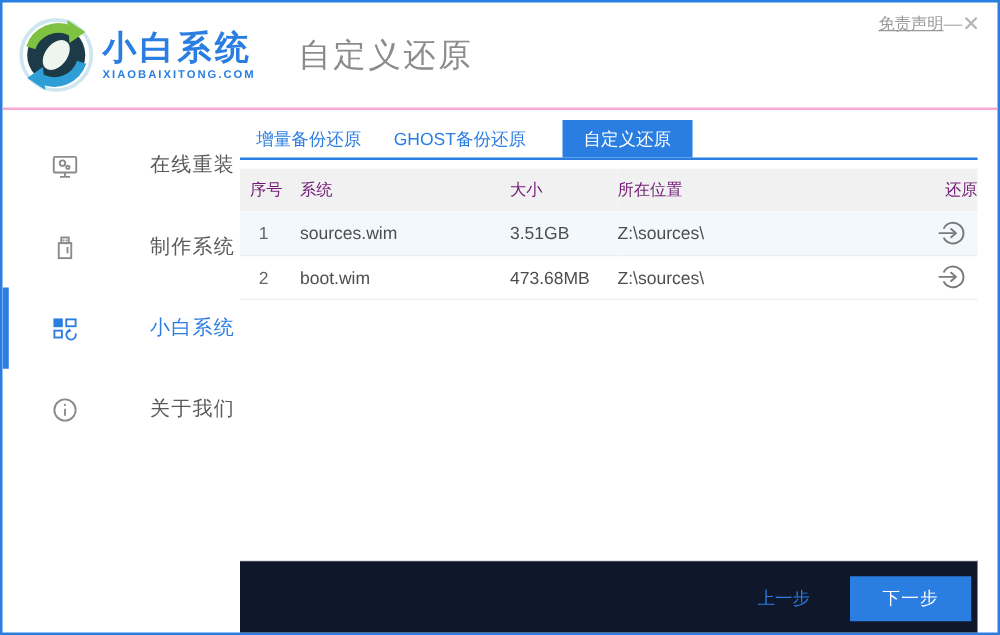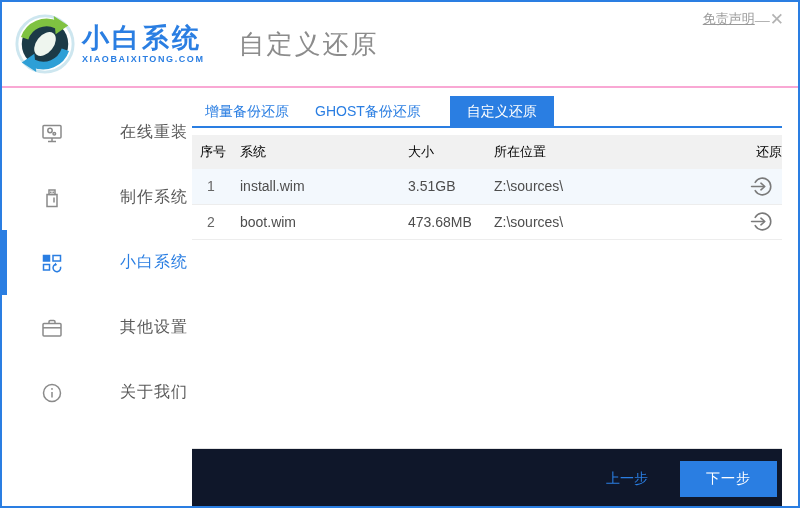--- a/index.html
+++ b/index.html
@@ -31,21 +31,21 @@
 
   .content{flex:1;position:relative;box-sizing:border-box;padding:8px 16px 0 0;}
 
   
   .tabs{display:flex;align-items:center;border-bottom:2px solid #2a7ee2;}
   .tab{height:30px;line-height:30px;padding:0 13px;color:#2a7ee2;font-size:14px;cursor:pointer;white-space:nowrap;}
   .tab.active{background:#2a7ee2;color:#fff;padding:0 17px;margin-left:16px;}
 
   
   table{width:100%;border-collapse:collapse;margin-top:7px;font-size:14px;}
-  thead th{background:#f1f1f1;height:34px;font-weight:normal;color:#000000;font-size:13px;text-align:left;padding:0;}
+  thead th{background:#f1f1f1;height:34px;font-weight:normal;color:#701a75;font-size:13px;text-align:left;padding:0;}
   th.c-index{width:40px;padding-left:8px;}
   th.c-system{width:168px;}
   th.c-size{width:86px;}
   th.c-location{width:178px;}
   th.c-action{text-align:right;padding-right:0;}
   tbody tr{height:35px;}
   tbody tr:first-child{background:#f3f8fd;}
   tbody td{color:#4d4d4d;border-bottom:1px solid #ededed;padding:0;}
   td.c-index{text-align:center;color:#666;padding-right:10px;}
   td.c-action{text-align:right;padding-right:6px;}
@@ -121,30 +121,20 @@
             <rect x="3.5" y="13.5" width="6" height="5.5"></rect>
             <path d="M20.5 15.8 a3.8 3.8 0 1 1 -4.6 -2.6"></path>
             <path d="M15.2 11.6 l2 2.3 l-2.9 1" fill="currentColor" stroke="none"></path>
           </svg>
         </span>
         <span>小白系统</span>
       </div>
       <div class="side-item">
         <span class="icon">
           <svg viewBox="0 0 24 24" fill="none" stroke="currentColor" stroke-width="1.5">
-            <rect x="3" y="7.5" width="18" height="12.5" rx="1"></rect>
-            <path d="M9 7.5 V5.8 a1.3 1.3 0 0 1 1.3 -1.3 h3.4 a1.3 1.3 0 0 1 1.3 1.3 V7.5"></path>
-            <path d="M3 11.8 h18"></path>
-          </svg>
-        </span>
-        <span>其他设置</span>
-      </div>
-      <div class="side-item">
-        <span class="icon">
-          <svg viewBox="0 0 24 24" fill="none" stroke="currentColor" stroke-width="1.5">
             <circle cx="12" cy="12" r="8.5"></circle>
             <path d="M12 11 v5.5"></path>
             <circle cx="12" cy="7.9" r="0.9" fill="currentColor" stroke="none"></circle>
           </svg>
         </span>
         <span>关于我们</span>
       </div>
     </nav>
 
     <section class="content">
@@ -161,21 +151,21 @@
             <th class="c-index">序号</th>
             <th class="c-system">系统</th>
             <th class="c-size">大小</th>
             <th class="c-location">所在位置</th>
             <th class="c-action">还原</th>
           </tr>
         </thead>
         <tbody>
           <tr>
             <td class="c-index">1</td>
-            <td>install.wim</td>
+            <td>sources.wim</td>
             <td>3.51GB</td>
             <td>Z:\sources\</td>
             <td class="c-action">
               <span class="restore-btn">
                 <svg viewBox="0 0 24 24" fill="none" stroke="#7a7a7a" stroke-width="1.5" stroke-linecap="round" stroke-linejoin="round">
                   <path d="M5 8 A 8 8 0 1 1 5 16"></path>
                   <path d="M1.5 12 h11.5"></path>
                   <path d="M10.5 8.8 L14.2 12 L10.5 15.2"></path>
                 </svg>
               </span>

